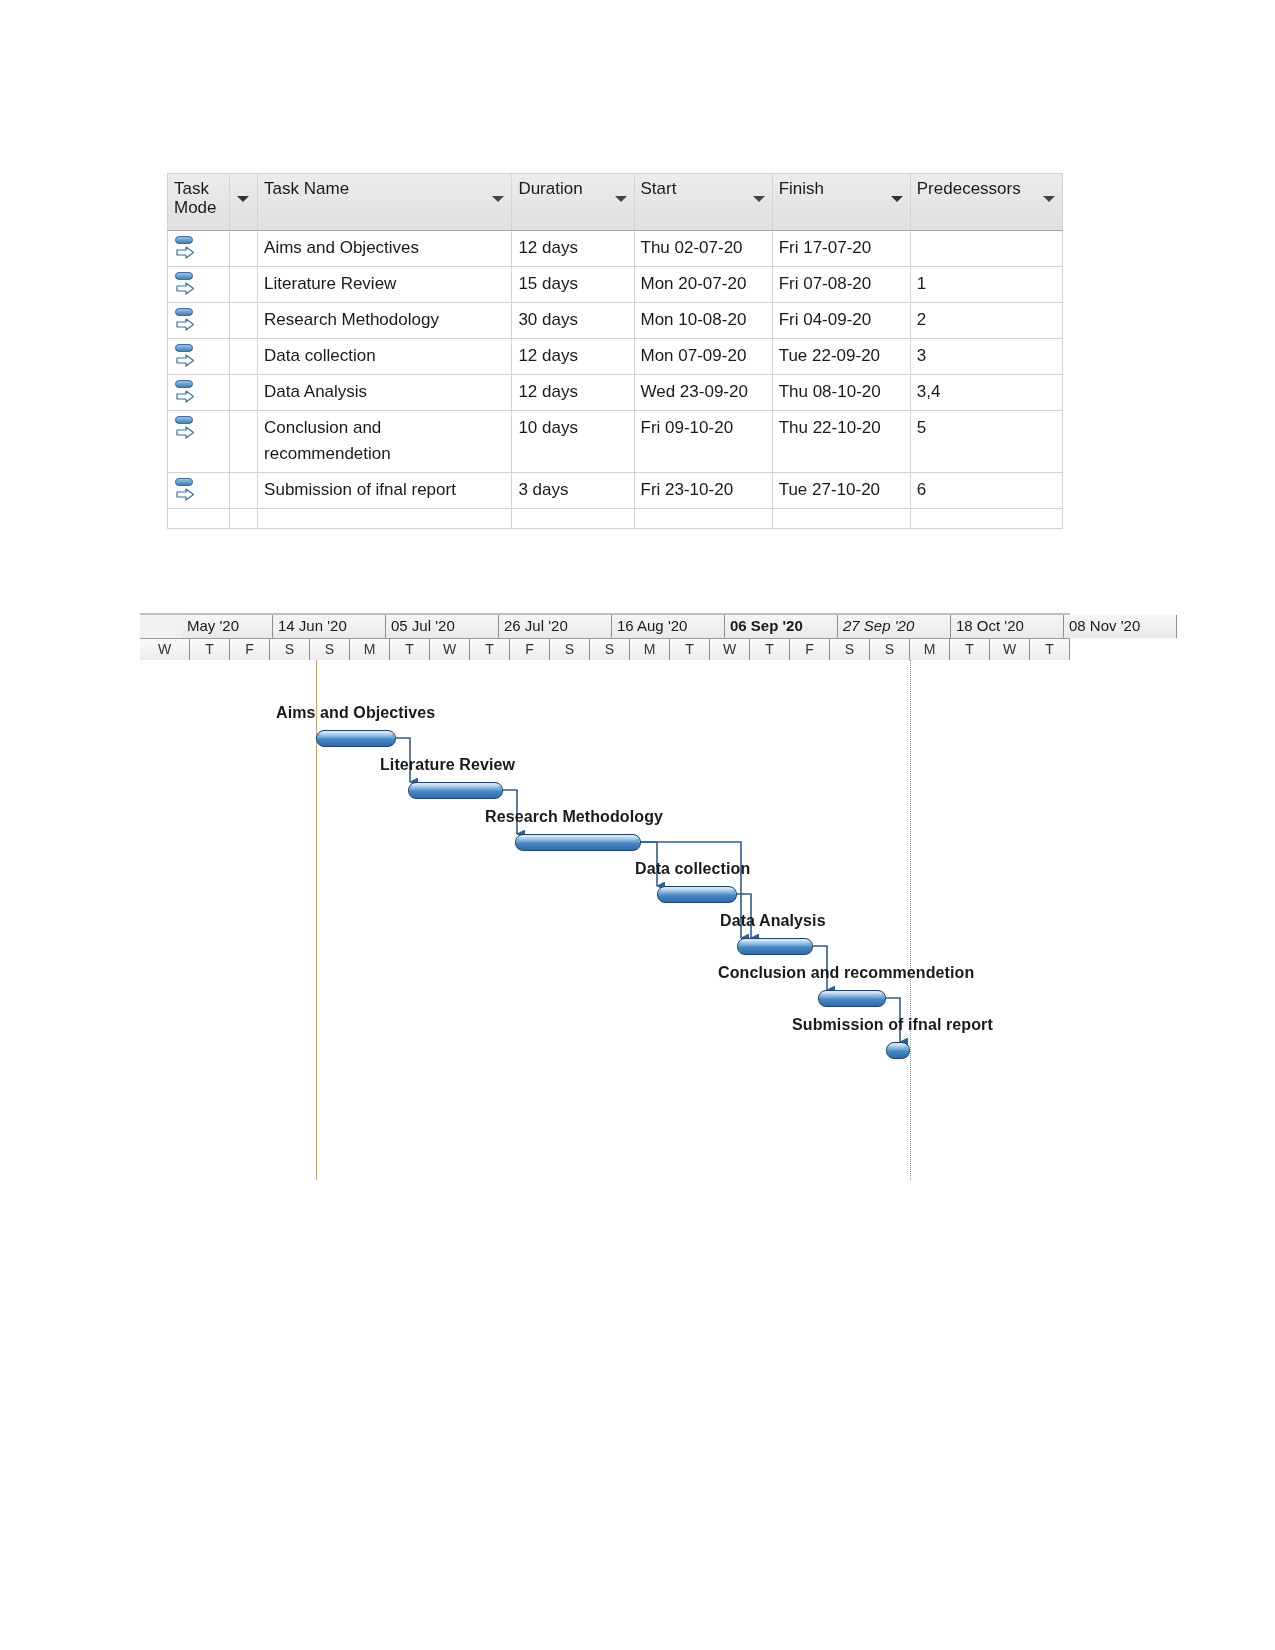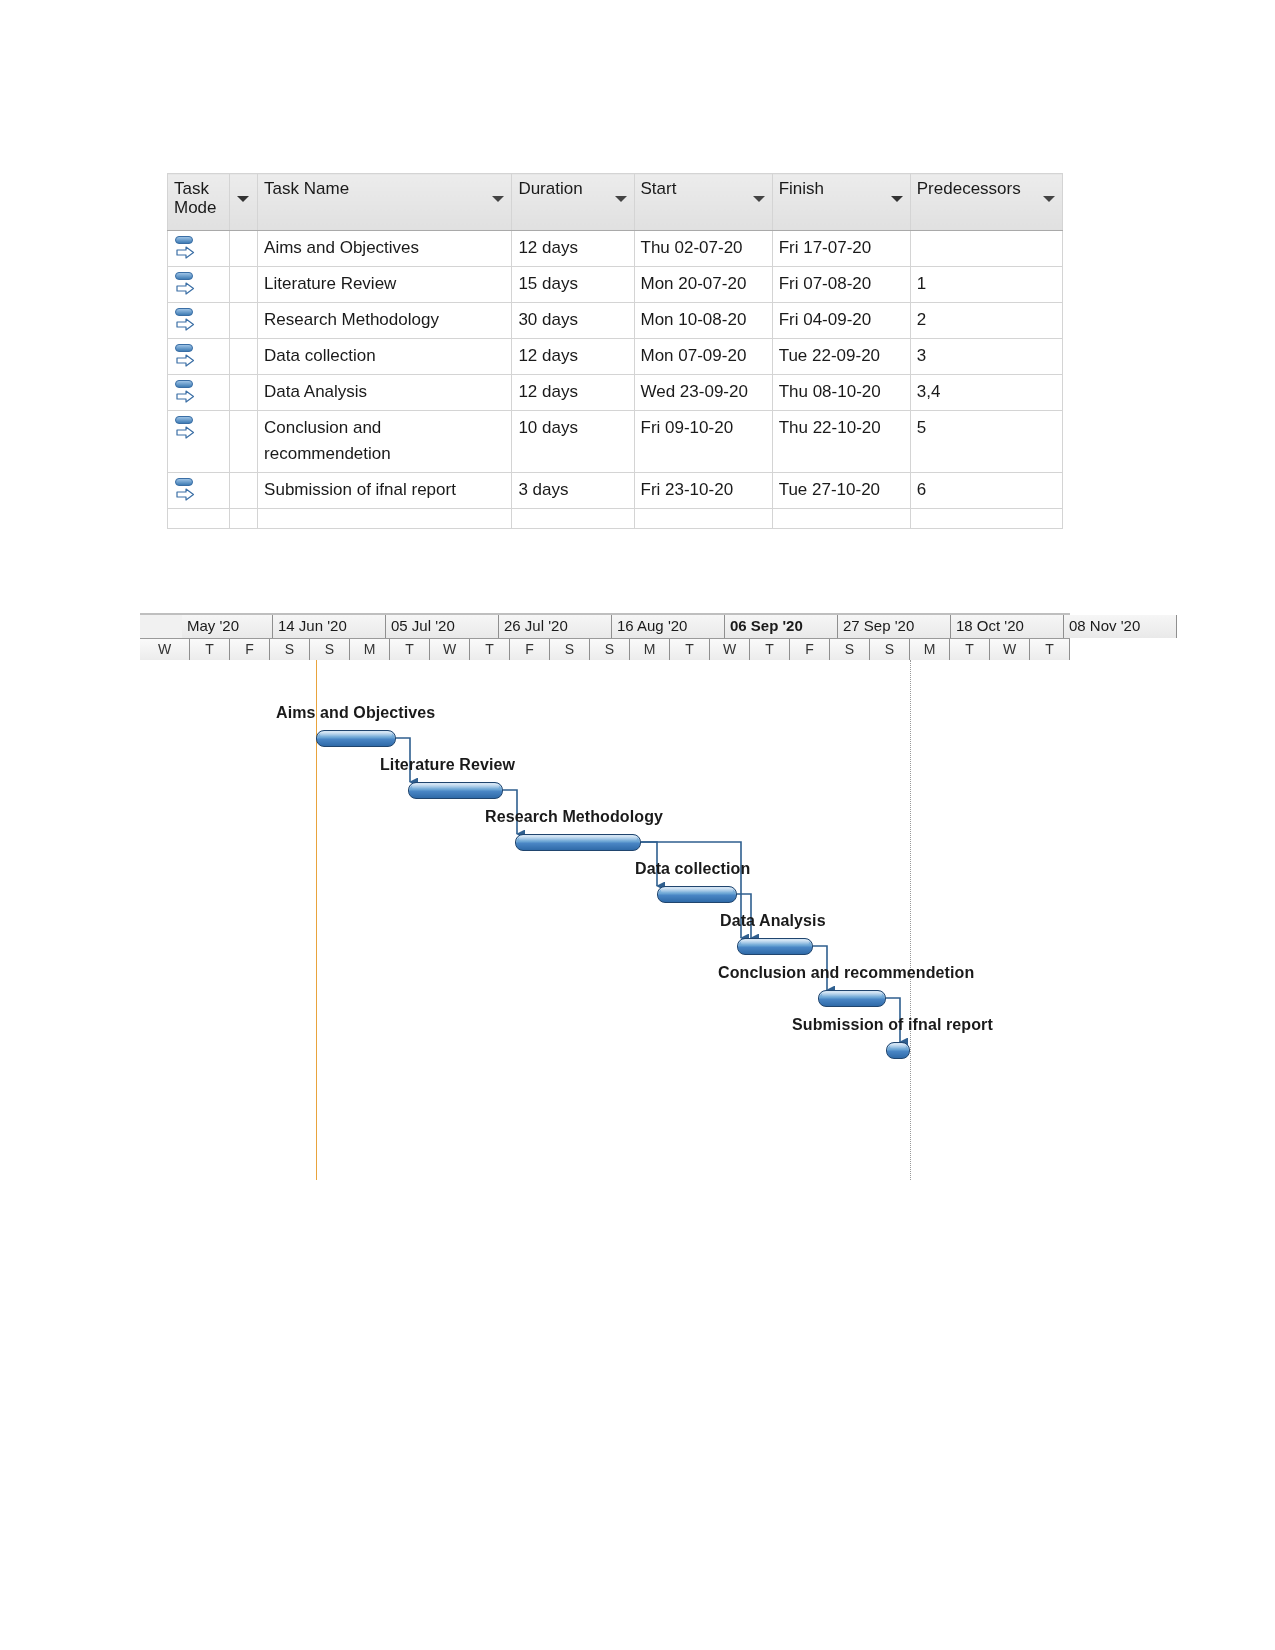--- a/index.html
+++ b/index.html
@@ -417,21 +417,21 @@
 <div id="gantt">
 
   <div id="timeline-head">
     <div id="month-row">
         <div class="month-cell" style="width: 91px; margin-left: 42px;">May '20</div>
         <div class="month-cell" style="width: 113px;">14 Jun '20</div>
         <div class="month-cell" style="width: 113px;">05 Jul '20</div>
         <div class="month-cell" style="width: 113px;">26 Jul '20</div>
         <div class="month-cell" style="width: 113px;">16 Aug '20</div>
         <div class="month-cell" style="width: 113px; font-weight: bold;">06 Sep '20</div>
-        <div class="month-cell" style="width: 113px;">27 Sep '20</div>
+        <div class="month-cell" style="width: 113px; font-style: italic;">27 Sep '20</div>
         <div class="month-cell" style="width: 113px;">18 Oct '20</div>
         <div class="month-cell" style="width: 113px;">08 Nov '20</div>
       </div>
     <div id="day-row">
         <div class="day-cell" style="width: 50px;">W</div>
         <div class="day-cell" style="width: 40px;">T</div>
         <div class="day-cell" style="width: 40px;">F</div>
         <div class="day-cell" style="width: 40px;">S</div>
         <div class="day-cell" style="width: 40px;">S</div>
         <div class="day-cell" style="width: 40px;">M</div>

